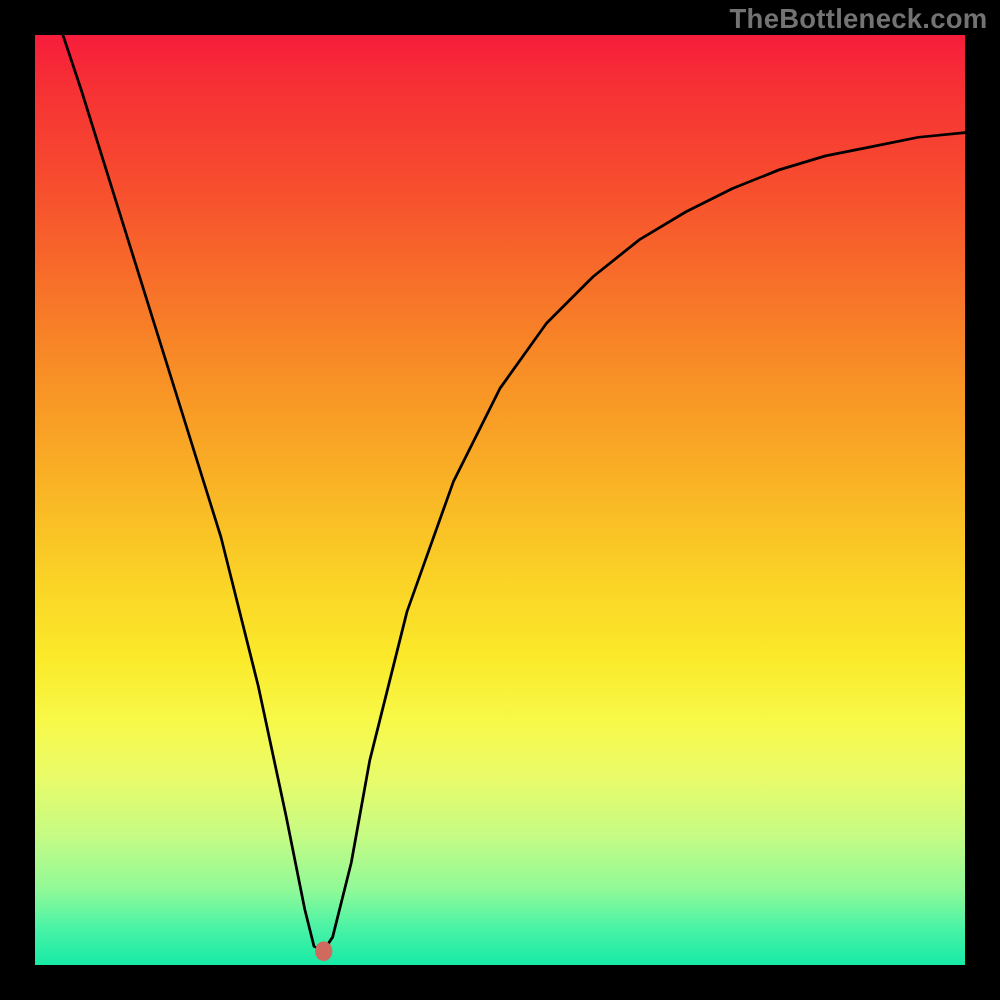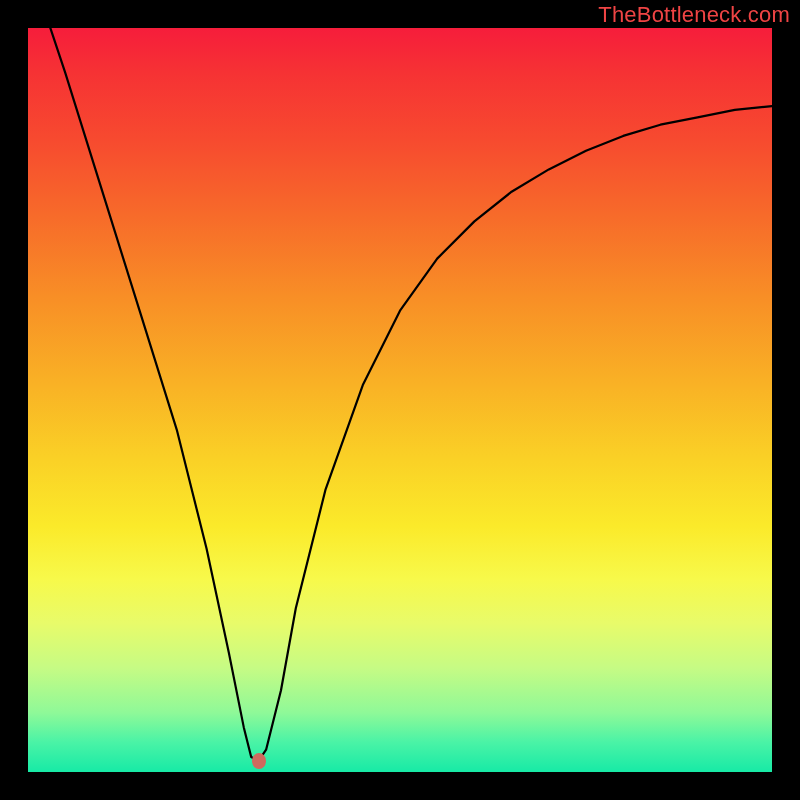--- a/index.html
+++ b/index.html
@@ -14,23 +14,23 @@
   .frame {
     position: relative;
     width: 800px;
     height: 800px;
     background: #000;
   }
   .watermark {
     position: absolute;
     top: 2px;
     right: 10px;
-    color: #ef4444;
+    color: #737373;
     font-size: 22px;
-    font-weight: 400;
+    font-weight: 700;
     letter-spacing: 0.2px;
     user-select: none;
   }
   .plot-area {
     position: absolute;
     left: 28px;
     top: 28px;
     width: 744px;
     height: 744px;
     

